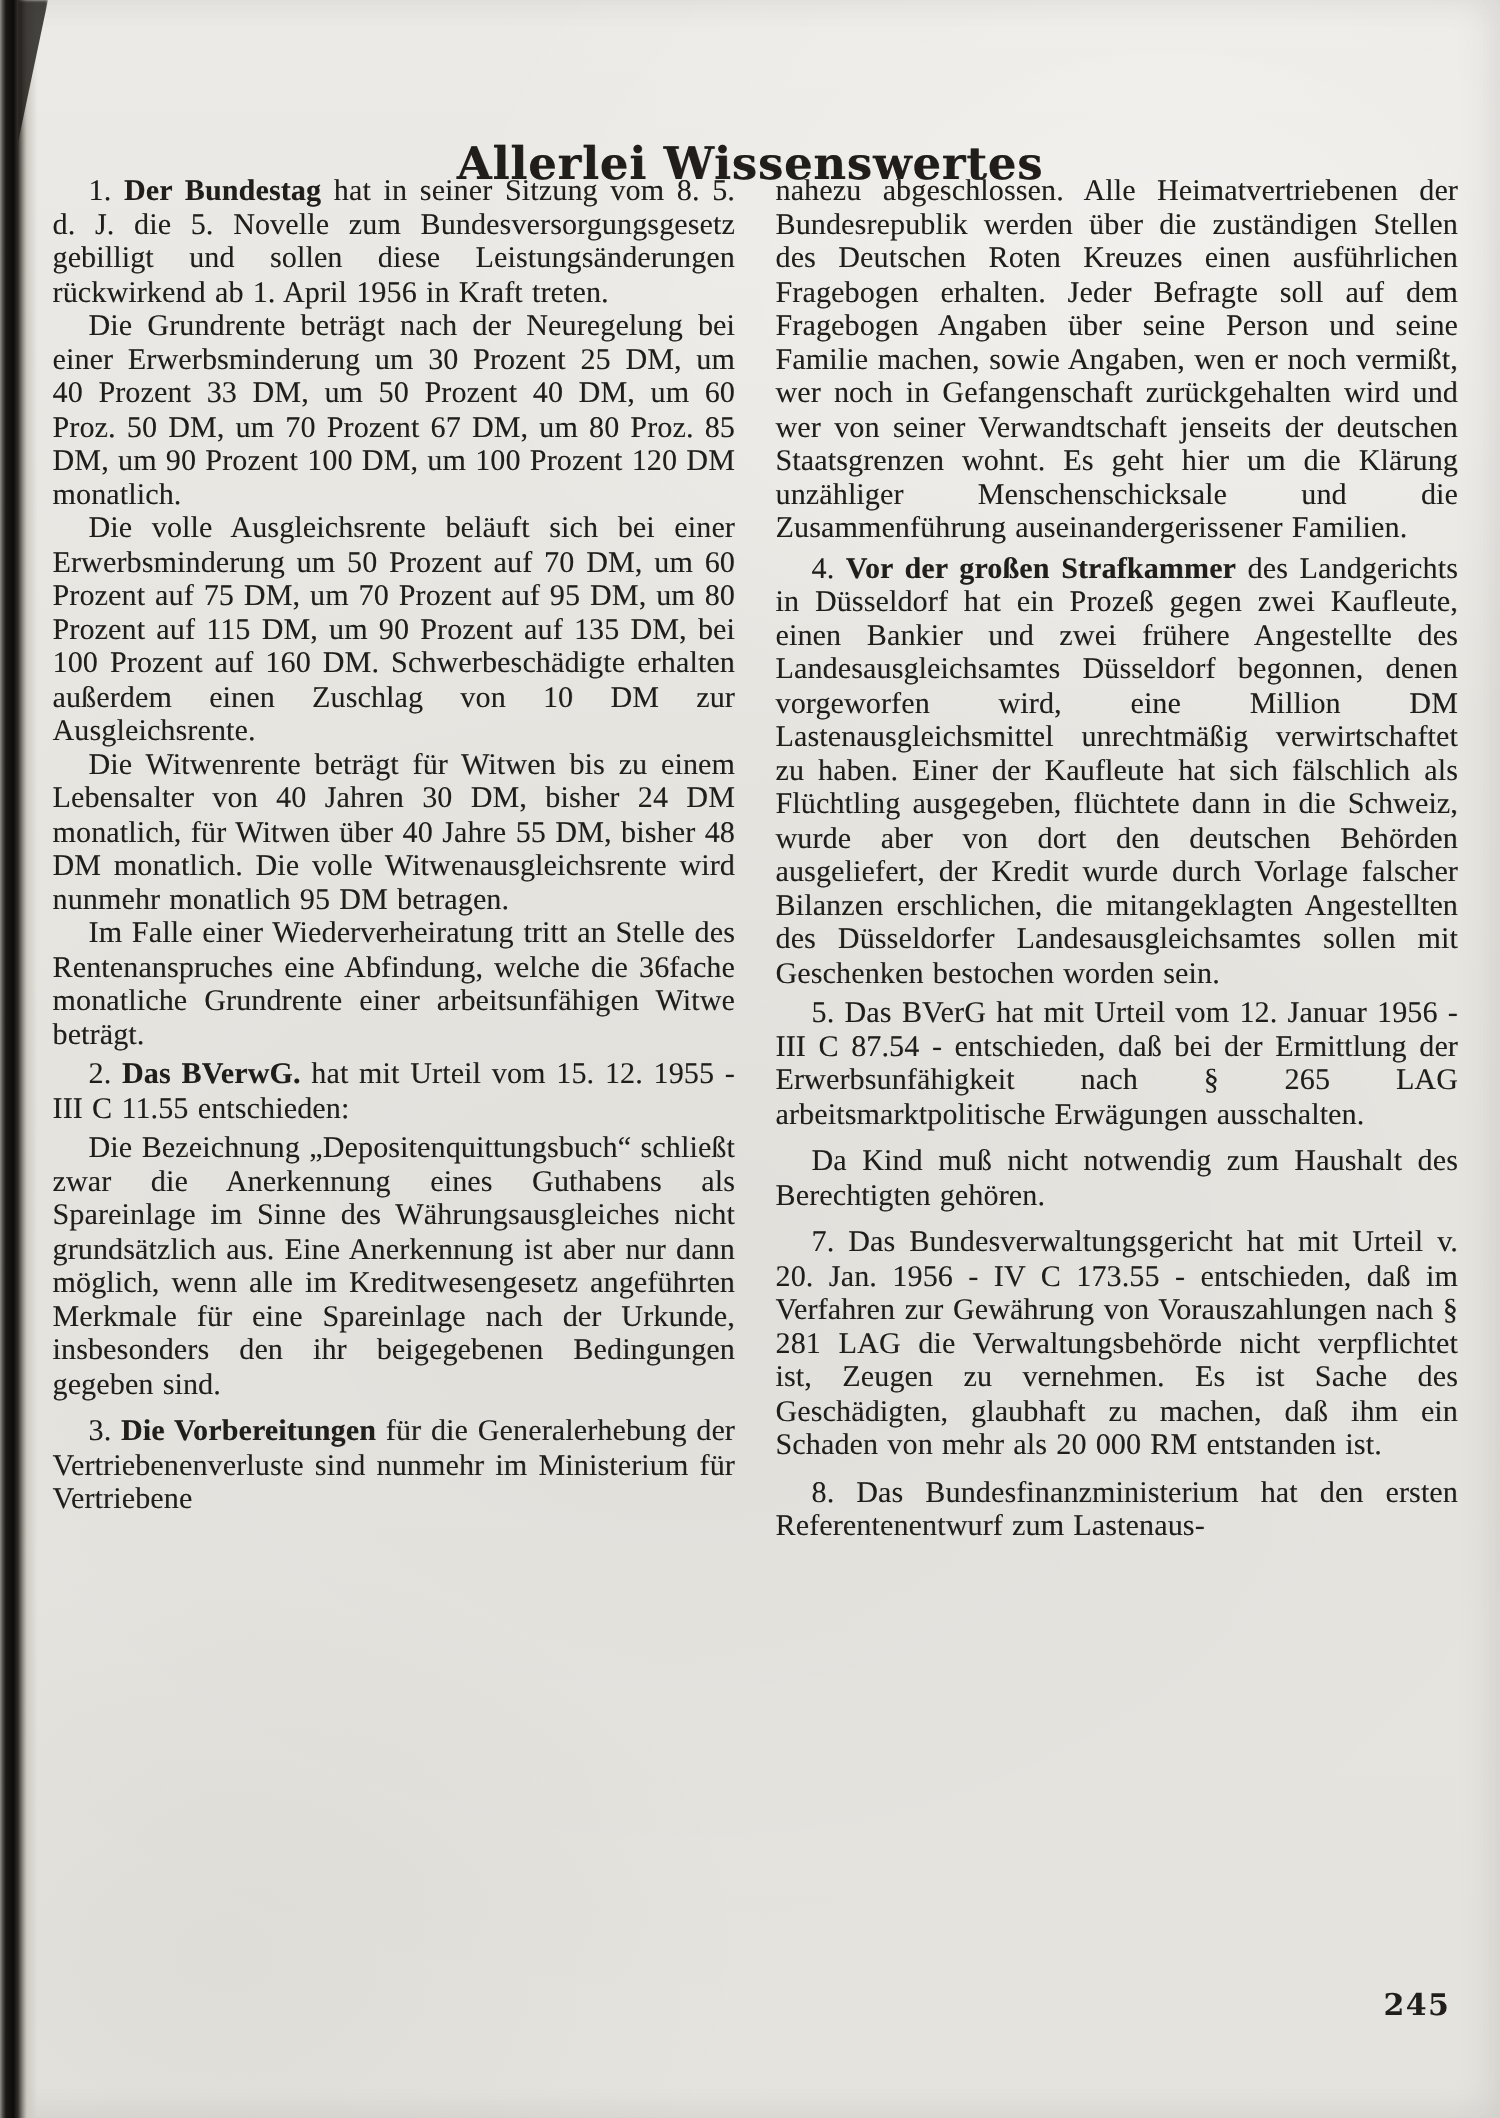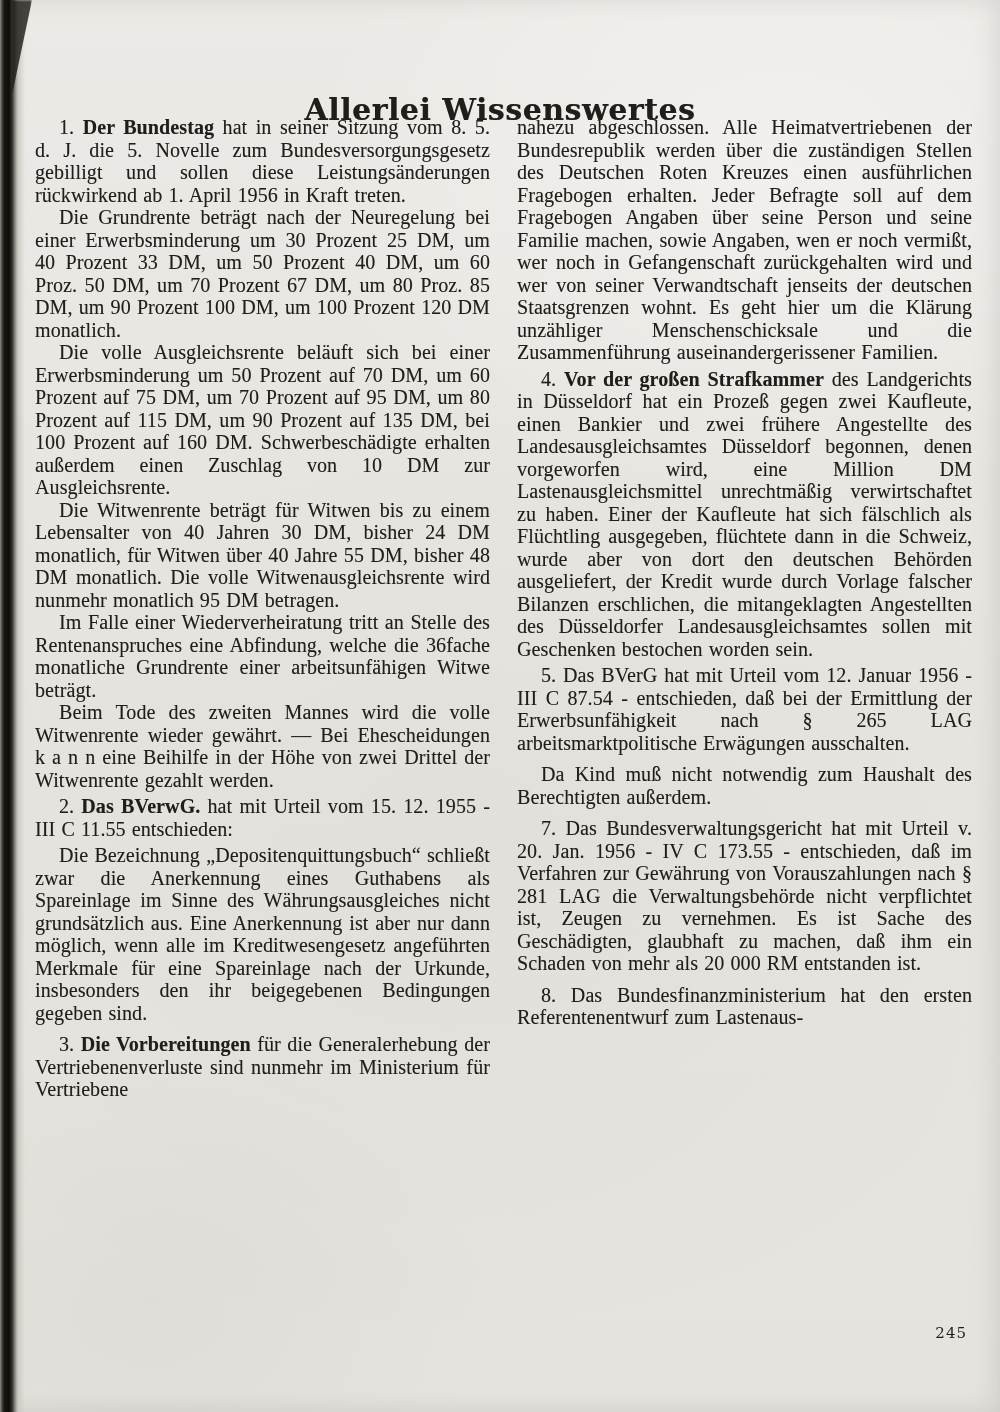--- a/index.html
+++ b/index.html
@@ -70,47 +70,47 @@
   .col-right { left: 517px; }
   .para { margin: 0; text-indent: 24px; font-family: Liberation Serif, serif; }
   .para.no-indent { text-indent: 0; }
   .para.gap-sm { margin-top: 4px; }
   .para.gap-md { margin-top: 9px; }
   .para b { font-weight: bold; }
   .page-number {
     position: absolute;
     top: 1324px;
     right: 33px;
-    font-size: 15px;
+    font-size: 20px;
     letter-spacing: 1px;
+    font-weight: bold;
   }
 </style>
 </head>
 <body>
 
 <div class="page">
   <div class="scan-edge"></div>
   <div class="corner-mark"></div>
 
   <h1 class="title">Allerlei Wissenswertes</h1>
 
   <div class="col col-left">
       <p class="para"><span>1. </span><b>Der Bundestag</b><span> hat in seiner Sitzung vom 8. 5. d. J. die 5. Novelle zum Bundesversorgungsgesetz gebilligt und sollen diese Leistungsänderungen rückwirkend ab 1. April 1956 in Kraft treten.</span></p>
       <p class="para"><span>Die Grundrente beträgt nach der Neuregelung bei einer Erwerbsminderung um 30 Prozent 25 DM, um 40 Prozent 33 DM, um 50 Prozent 40 DM, um 60 Proz. 50 DM, um 70 Prozent 67 DM, um 80 Proz. 85 DM, um 90 Prozent 100 DM, um 100 Prozent 120 DM monatlich.</span></p>
       <p class="para"><span>Die volle Ausgleichsrente beläuft sich bei einer Erwerbsminderung um 50 Prozent auf 70 DM, um 60 Prozent auf 75 DM, um 70 Prozent auf 95 DM, um 80 Prozent auf 115 DM, um 90 Prozent auf 135 DM, bei 100 Prozent auf 160 DM. Schwerbeschädigte erhalten außerdem einen Zuschlag von 10 DM zur Ausgleichsrente.</span></p>
       <p class="para"><span>Die Witwenrente beträgt für Witwen bis zu einem Lebensalter von 40 Jahren 30 DM, bisher 24 DM monatlich, für Witwen über 40 Jahre 55 DM, bisher 48 DM monatlich. Die volle Witwenausgleichsrente wird nunmehr monatlich 95 DM betragen.</span></p>
       <p class="para"><span>Im Falle einer Wiederverheiratung tritt an Stelle des Rentenanspruches eine Abfindung, welche die 36fache monatliche Grundrente einer arbeitsunfähigen Witwe beträgt.</span></p>
-      <p class="para"><span>Beim Tode des zweiten Mannes wird die volle Witwenrente wieder gewährt. — Bei Ehescheidungen k a n n eine Beihilfe in der Höhe von zwei Drittel der Witwenrente gezahlt werden.</span></p>
       <p class="para gap-sm"><span>2. </span><b>Das BVerwG.</b><span> hat mit Urteil vom 15. 12. 1955 - III C 11.55 entschieden:</span></p>
       <p class="para gap-sm"><span>Die Bezeichnung „Depositenquittungsbuch“ schließt zwar die Anerkennung eines Guthabens als Spareinlage im Sinne des Währungsausgleiches nicht grundsätzlich aus. Eine Anerkennung ist aber nur dann möglich, wenn alle im Kreditwesengesetz angeführten Merkmale für eine Spareinlage nach der Urkunde, insbesonders den ihr beigegebenen Bedingungen gegeben sind.</span></p>
       <p class="para gap-md"><span>3. </span><b>Die Vorbereitungen</b><span> für die Generalerhebung der Vertriebenenverluste sind nunmehr im Ministerium für Vertriebene</span></p>
     </div>
   <div class="col col-right">
       <p class="para no-indent"><span>nahezu abgeschlossen. Alle Heimatvertriebenen der Bundesrepublik werden über die zuständigen Stellen des Deutschen Roten Kreuzes einen ausführlichen Fragebogen erhalten. Jeder Befragte soll auf dem Fragebogen Angaben über seine Person und seine Familie machen, sowie Angaben, wen er noch vermißt, wer noch in Gefangenschaft zurückgehalten wird und wer von seiner Verwandtschaft jenseits der deutschen Staatsgrenzen wohnt. Es geht hier um die Klärung unzähliger Menschenschicksale und die Zusammenführung auseinandergerissener Familien.</span></p>
       <p class="para gap-sm"><span>4. </span><b>Vor der großen Strafkammer</b><span> des Landgerichts in Düsseldorf hat ein Prozeß gegen zwei Kaufleute, einen Bankier und zwei frühere Angestellte des Landesausgleichsamtes Düsseldorf begonnen, denen vorgeworfen wird, eine Million DM Lastenausgleichsmittel unrechtmäßig verwirtschaftet zu haben. Einer der Kaufleute hat sich fälschlich als Flüchtling ausgegeben, flüchtete dann in die Schweiz, wurde aber von dort den deutschen Behörden ausgeliefert, der Kredit wurde durch Vorlage falscher Bilanzen erschlichen, die mitangeklagten Angestellten des Düsseldorfer Landesausgleichsamtes sollen mit Geschenken bestochen worden sein.</span></p>
       <p class="para gap-sm"><span>5. Das BVerG hat mit Urteil vom 12. Januar 1956 - III C 87.54 - entschieden, daß bei der Ermittlung der Erwerbsunfähigkeit nach § 265 LAG arbeitsmarktpolitische Erwägungen ausschalten.</span></p>
-      <p class="para gap-md"><span>Da Kind muß nicht notwendig zum Haushalt des Berechtigten außerdem.</span></p>
+      <p class="para gap-md"><span>Da Kind muß nicht notwendig zum Haushalt des Berechtigten gehören.</span></p>
       <p class="para gap-md"><span>7. Das Bundesverwaltungsgericht hat mit Urteil v. 20. Jan. 1956 - IV C 173.55 - entschieden, daß im Verfahren zur Gewährung von Vorauszahlungen nach § 281 LAG die Verwaltungsbehörde nicht verpflichtet ist, Zeugen zu vernehmen. Es ist Sache des Geschädigten, glaubhaft zu machen, daß ihm ein Schaden von mehr als 20 000 RM entstanden ist.</span></p>
       <p class="para gap-md"><span>8. Das Bundesfinanzministerium hat den ersten Referentenentwurf zum Lastenaus-</span></p>
     </div>
 
   <div class="page-number">245</div>
 </div>
 
 </body></html>

